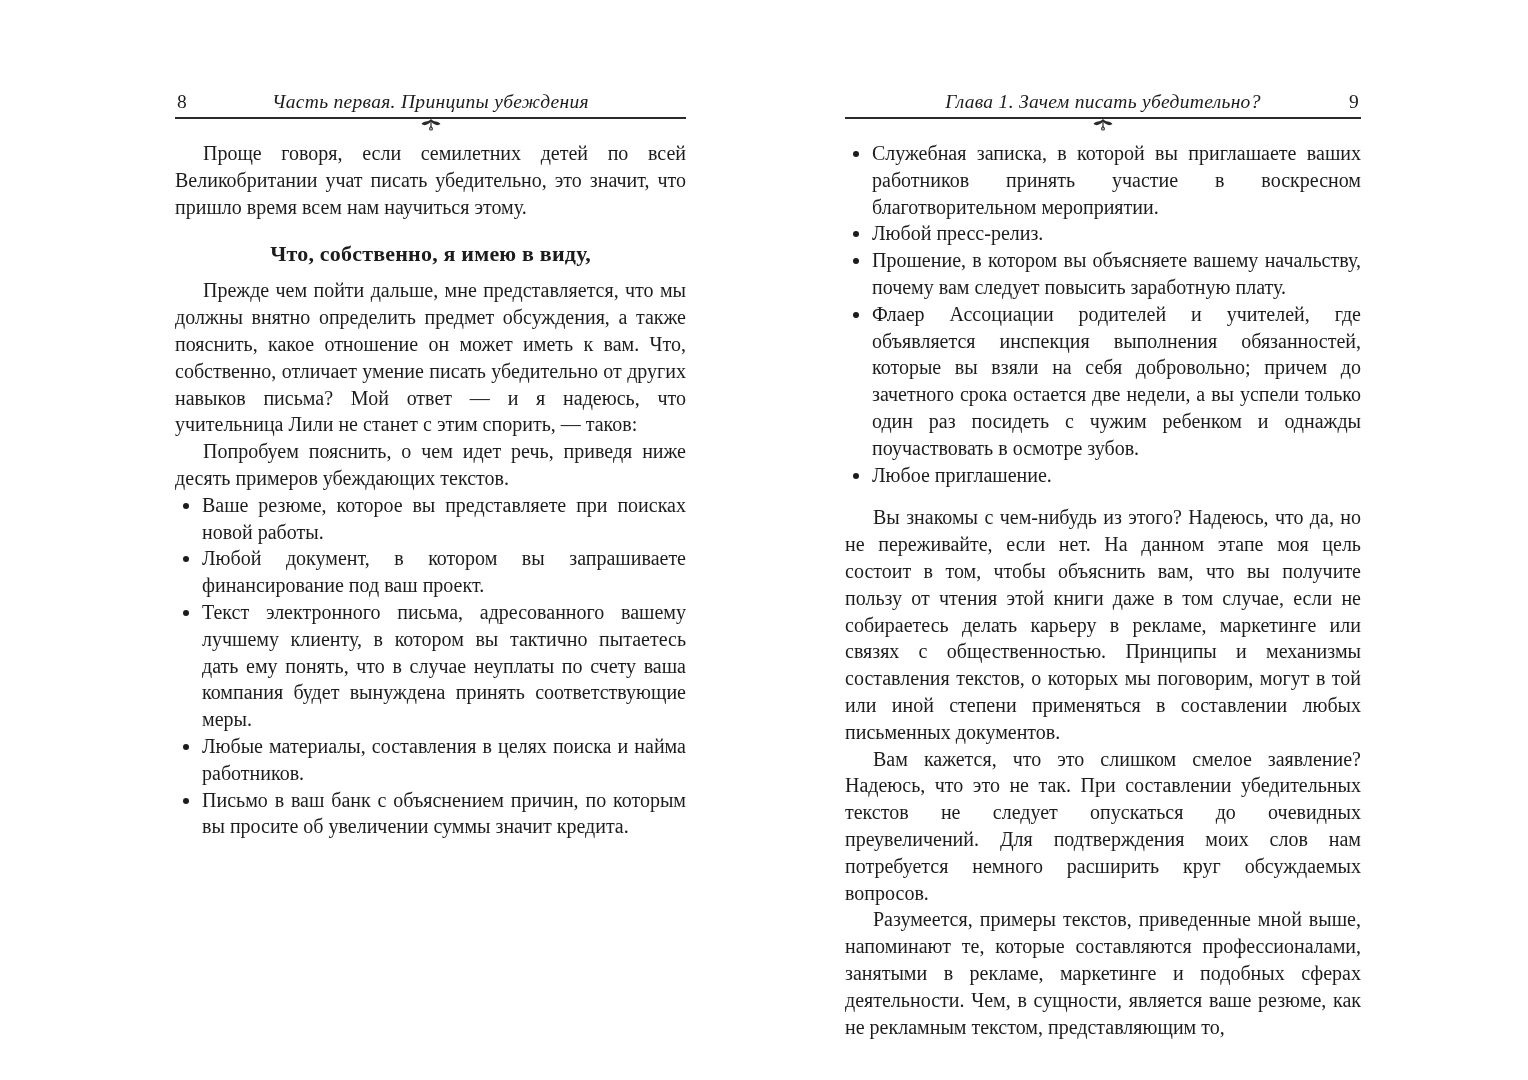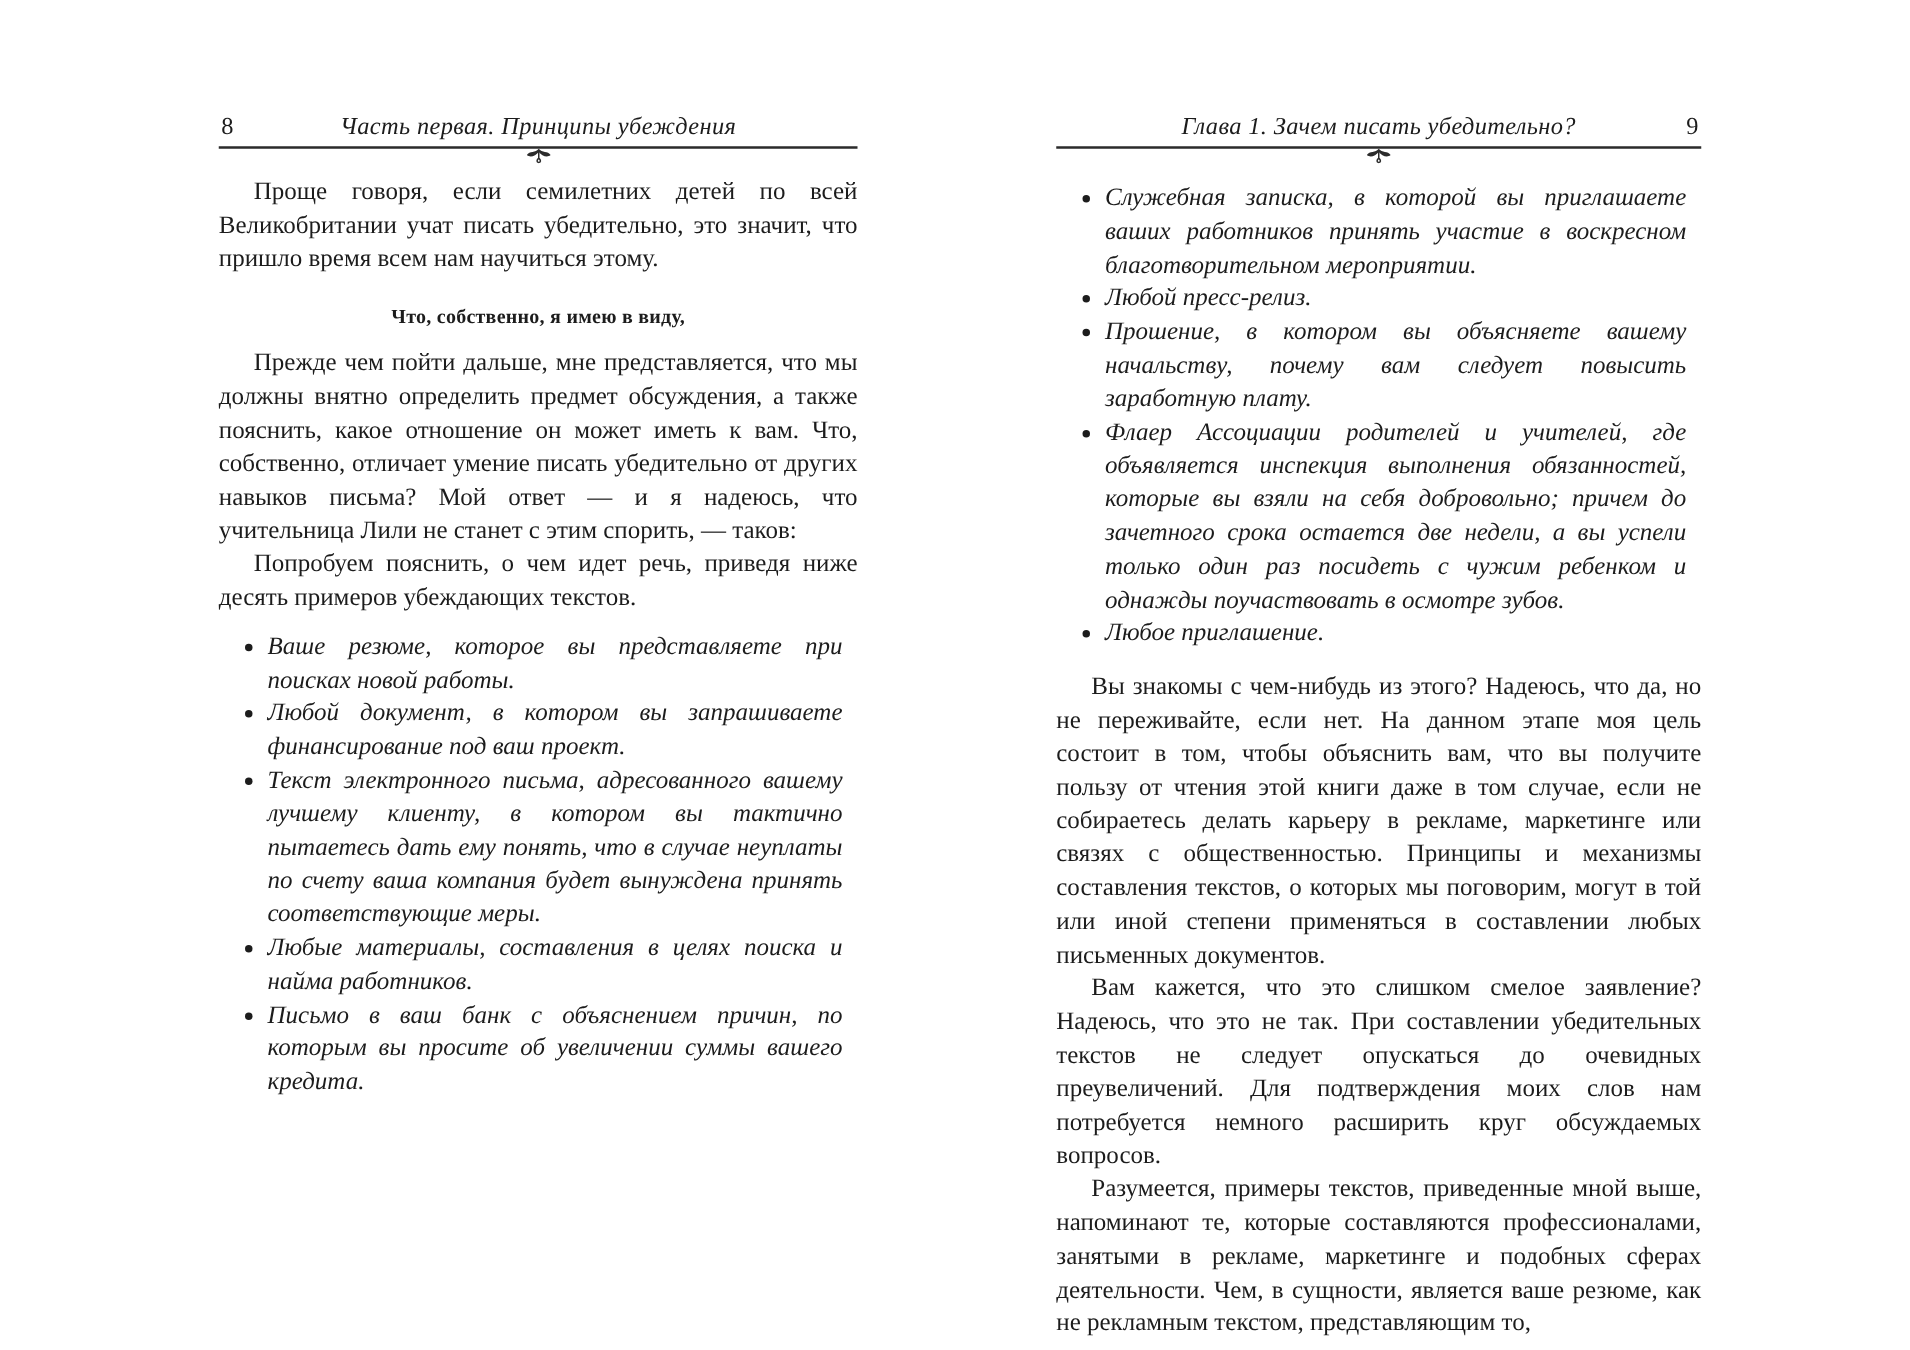--- a/index.html
+++ b/index.html
@@ -59,43 +59,42 @@
     text-align: justify;
   }
   .page-body p {
     margin: 0;
     text-indent: 28px;
   }
   .page-body p.noindent { text-indent: 0; }
   .page-body p.after-gap { margin-top: 16px; }
 
   h2.section-heading {
-    font-size: 16px;
+    font-size: 22px;
     font-weight: bold;
     text-align: center;
     text-indent: 0;
     line-height: 27px;
     margin: 20px 0 10px 0;
     letter-spacing: 0.2px;
   }
 
   .block-quote {
     font-family: "Liberation Sans", sans-serif;
     font-size: 18.5px;
     line-height: 26.8px;
     letter-spacing: 0.2px;
     margin: 7px 45px 7px 48px;
     text-align: justify;
   }
 
   ul.bullet-list {
     list-style: disc outside;
-    margin: 12px;
+    margin: 0;
     padding-left: 27px;
-    font-style: italic;
   }
   ul.bullet-list li {
     margin: 0;
     text-align: justify;
   }
 </style>
 </head>
 <body>
 
 <div class="spread">
@@ -123,21 +122,21 @@
       <p>Прежде чем пойти дальше, мне представляется, что мы должны внятно определить предмет обсуждения, а также пояснить, какое отношение он может иметь к вам. Что, собственно, отличает умение писать убедительно от других навыков письма? Мой ответ — и я надеюсь, что учительница Лили не станет с этим спорить, — таков:</p>
 
 
       <p>Попробуем пояснить, о чем идет речь, приведя ниже десять примеров убеждающих текстов.</p>
 
       <ul class="bullet-list">
           <li>Ваше резюме, которое вы представляете при поисках новой работы.</li>
           <li>Любой документ, в котором вы запрашиваете финансирование под ваш проект.</li>
           <li>Текст электронного письма, адресованного вашему лучшему клиенту, в котором вы тактично пытаетесь дать ему понять, что в случае неуплаты по счету ваша компания будет вынуждена принять соответствующие меры.</li>
           <li>Любые материалы, составления в целях поиска и найма работников.</li>
-          <li>Письмо в ваш банк с объяснением причин, по которым вы просите об увеличении суммы вашего кредита.</li>
+          <li>Письмо в ваш банк с объяснением причин, по которым вы просите об увеличении суммы значит кредита.</li>
         </ul>
     </div>
   </section>
 
   <section class="page page-right">
     <header class="running-head">
       <span class="rh-title">Глава 1. Зачем писать убедительно?</span>
       <span class="folio folio-right">9</span>
     </header>
     <div class="head-rule"></div>

